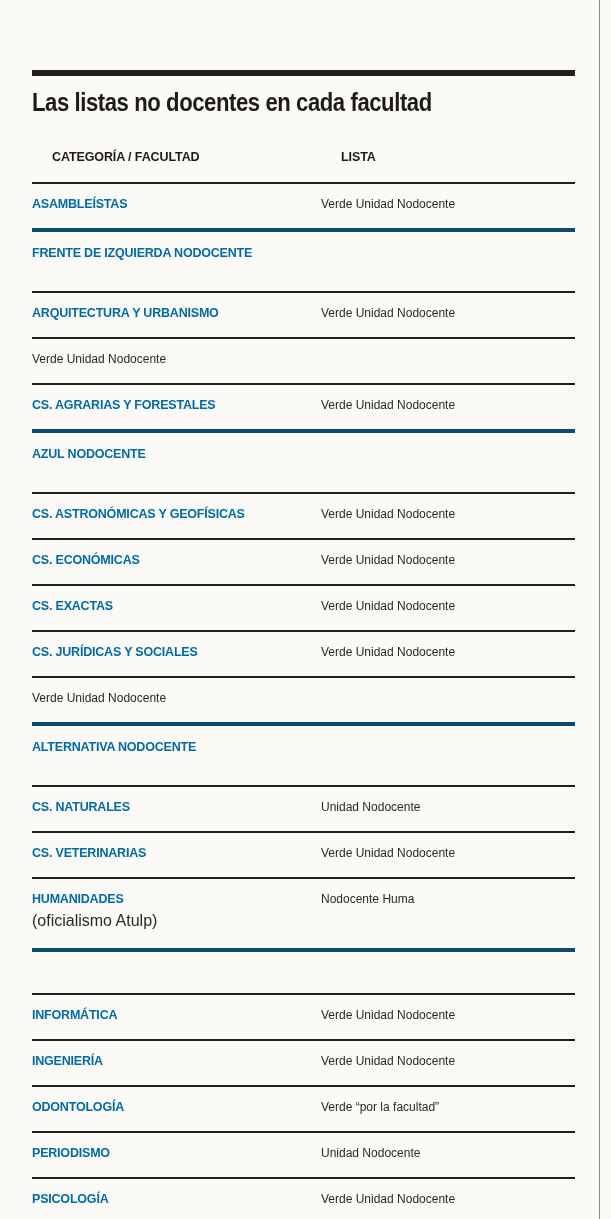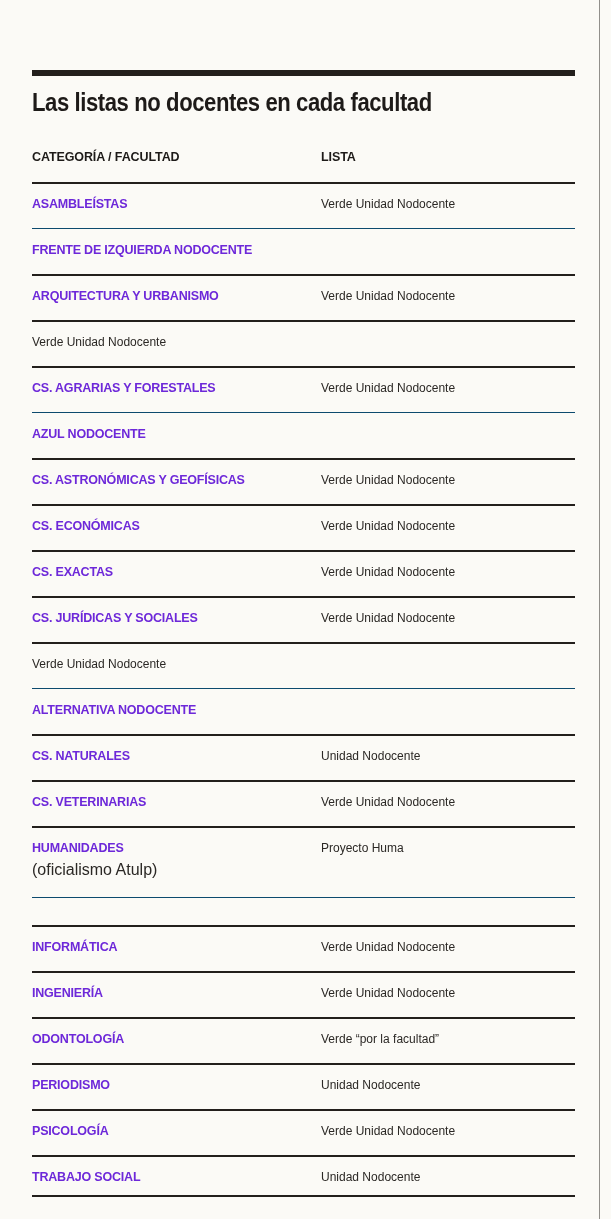--- a/index.html
+++ b/index.html
@@ -40,52 +40,53 @@
     color: #1d1a18;
     letter-spacing: -0.5px;
     white-space: nowrap;
     transform: scaleX(0.85);
     transform-origin: left center;
   }
   .header-row {
     display: flex;
     margin-top: 36px;
     padding-bottom: 18px;
+    margin-left: 20px;
   }
   .header-cell {
     font-size: 12.5px;
     line-height: 13px;
     font-weight: bold;
     letter-spacing: -0.1px;
     color: #1d1a18;
   }
   .header-cell.cat { width: 289px; }
   .header-cell.lista { flex: 1; }
   .rows { border-bottom: 2px solid #231f1c; }
   .row {
     display: flex;
     border-top: 2px solid #231f1c;
     padding: 11px 0 15px;
   }
   .row.section {
-    border-top: 1px solid #0c4a6e;
-    padding: 12px 0 15px;
+    border-top: 4px solid #0c4a6e;
+    padding: 12px 0 29px;
   }
   .row:last-child { padding-bottom: 9px; }
   .cat-cell {
     width: 289px;
     display: flex;
     flex-direction: column;
   }
   .cat-main {
     font-size: 12.5px;
     line-height: 18px;
     font-weight: bold;
     letter-spacing: -0.2px;
-    color: #6d28d9;
+    color: #0369a1;
   }
   .cat-note {
     font-weight: normal;
     font-size: 16px;
     line-height: 25px;
     letter-spacing: 0;
     color: #2b2825;
   }
   .val-cell {
     flex: 1;
@@ -185,21 +186,21 @@
         <div class="cat-cell">
           <span class="cat-main">CS. VETERINARIAS</span>
         </div>
         <div class="val-cell">Verde Unidad Nodocente</div>
       </div>
       <div class="row">
         <div class="cat-cell">
           <span class="cat-main">HUMANIDADES</span>
           <span class="cat-note">(oficialismo Atulp)</span>
         </div>
-        <div class="val-cell">Proyecto Huma</div>
+        <div class="val-cell">Nodocente Huma</div>
       </div>
       <div class="row section">
         <div class="val-cell"></div>
       </div>
       <div class="row">
         <div class="cat-cell">
           <span class="cat-main">INFORMÁTICA</span>
         </div>
         <div class="val-cell">Verde Unidad Nodocente</div>
       </div>

